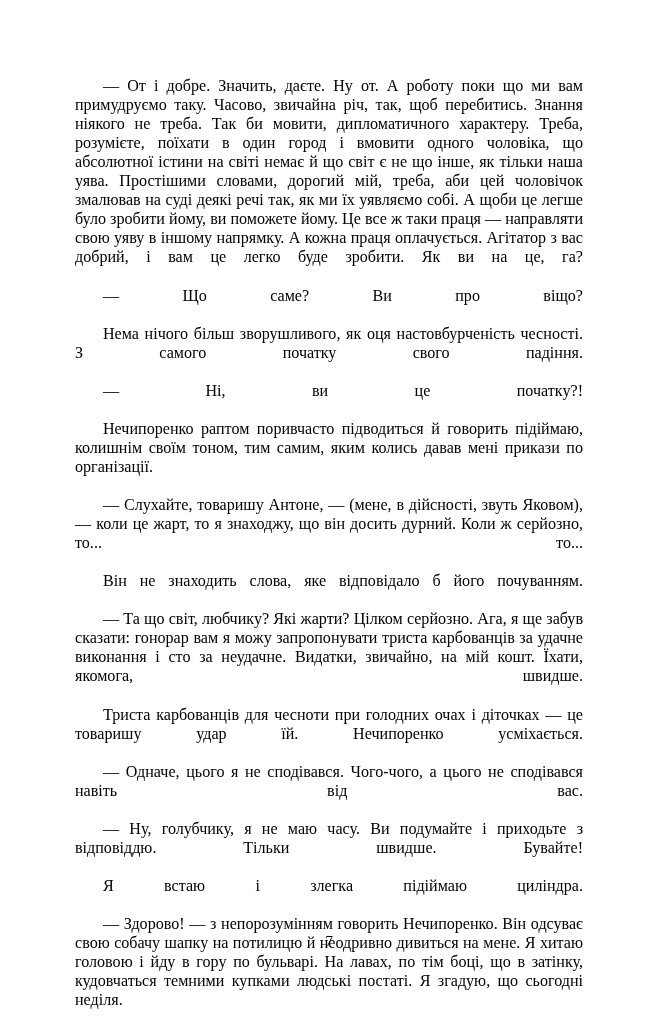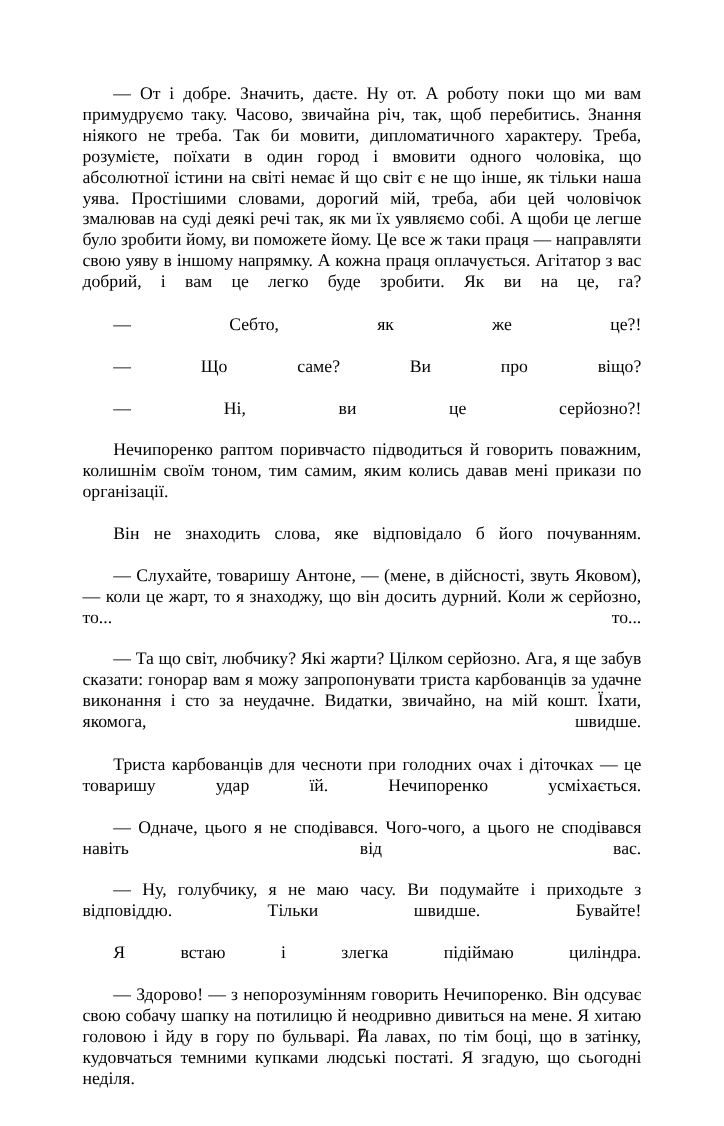--- a/index.html
+++ b/index.html
@@ -52,26 +52,26 @@
     color: #000000;
   }
 </style>
 </head>
 <body>
 
 <div class="page">
 
   <div class="text-block">
     <p class="para">— От і добре. Значить, даєте. Ну от. А роботу поки що ми вам примудруємо таку. Часово, звичайна річ, так, щоб перебитись. Знання ніякого не треба. Так би мовити, дипломатичного характеру. Треба, розумієте, поїхати в один город і вмовити одного чоловіка, що абсолютної істини на світі немає й що світ є не що інше, як тільки наша уява. Простішими словами, дорогий мій, треба, аби цей чоловічок змалював на суді деякі речі так, як ми їх уявляємо собі. А щоби це легше було зробити йому, ви поможете йому. Це все ж таки праця — направляти свою уяву в іншому напрямку. А кожна праця оплачується. Агітатор з вас добрий, і вам це легко буде зробити. Як ви на це, га?</p>
-    <p class="para">— Себто, як же це?!</p>
     <p class="para">— Що саме? Ви про віщо?</p>
-    <p class="para">— Ні, ви це серйозно?!</p>
-    <p class="para">Нечипоренко раптом поривчасто підводиться й говорить поважним, колишнім своїм тоном, тим самим, яким колись давав мені прикази по організації.</p>
+    <p class="para">Нема нічого більш зворушливого, як оця настовбурченість чесності. З самого початку свого падіння.</p>
+    <p class="para">— Ні, ви це початку?!</p>
+    <p class="para">Нечипоренко раптом поривчасто підводиться й говорить підіймаю, колишнім своїм тоном, тим самим, яким колись давав мені прикази по організації.</p>
+    <p class="para">— Слухайте, товаришу Антоне, — (мене, в дійсності, звуть Яковом), — коли це жарт, то я знаходжу, що він досить дурний. Коли ж серйозно, то... то...</p>
     <p class="para">Він не знаходить слова, яке відповідало б його почуванням.</p>
-    <p class="para">— Слухайте, товаришу Антоне, — (мене, в дійсності, звуть Яковом), — коли це жарт, то я знаходжу, що він досить дурний. Коли ж серйозно, то... то...</p>
     <p class="para">— Та що світ, любчику? Які жарти? Цілком серйозно. Ага, я ще забув сказати: гонорар вам я можу запропонувати триста карбованців за удачне виконання і сто за неудачне. Видатки, звичайно, на мій кошт. Їхати, якомога, швидше.</p>
     <p class="para">Триста карбованців для чесноти при голодних очах і діточках — це товаришу удар їй. Нечипоренко усміхається.</p>
     <p class="para">— Одначе, цього я не сподівався. Чого-чого, а цього не сподівався навіть від вас.</p>
     <p class="para">— Ну, голубчику, я не маю часу. Ви подумайте і приходьте з відповіддю. Тільки швидше. Бувайте!</p>
     <p class="para">Я встаю і злегка підіймаю циліндра.</p>
     <p class="para">— Здорово! — з непорозумінням говорить Нечипоренко. Він одсуває свою собачу шапку на потилицю й неодривно дивиться на мене. Я хитаю головою і йду в гору по бульварі. На лавах, по тім боці, що в затінку, кудовчаться темними купками людські постаті. Я згадую, що сьогодні неділя.</p>
 
   </div>
 
   <div class="folio">7</div>

